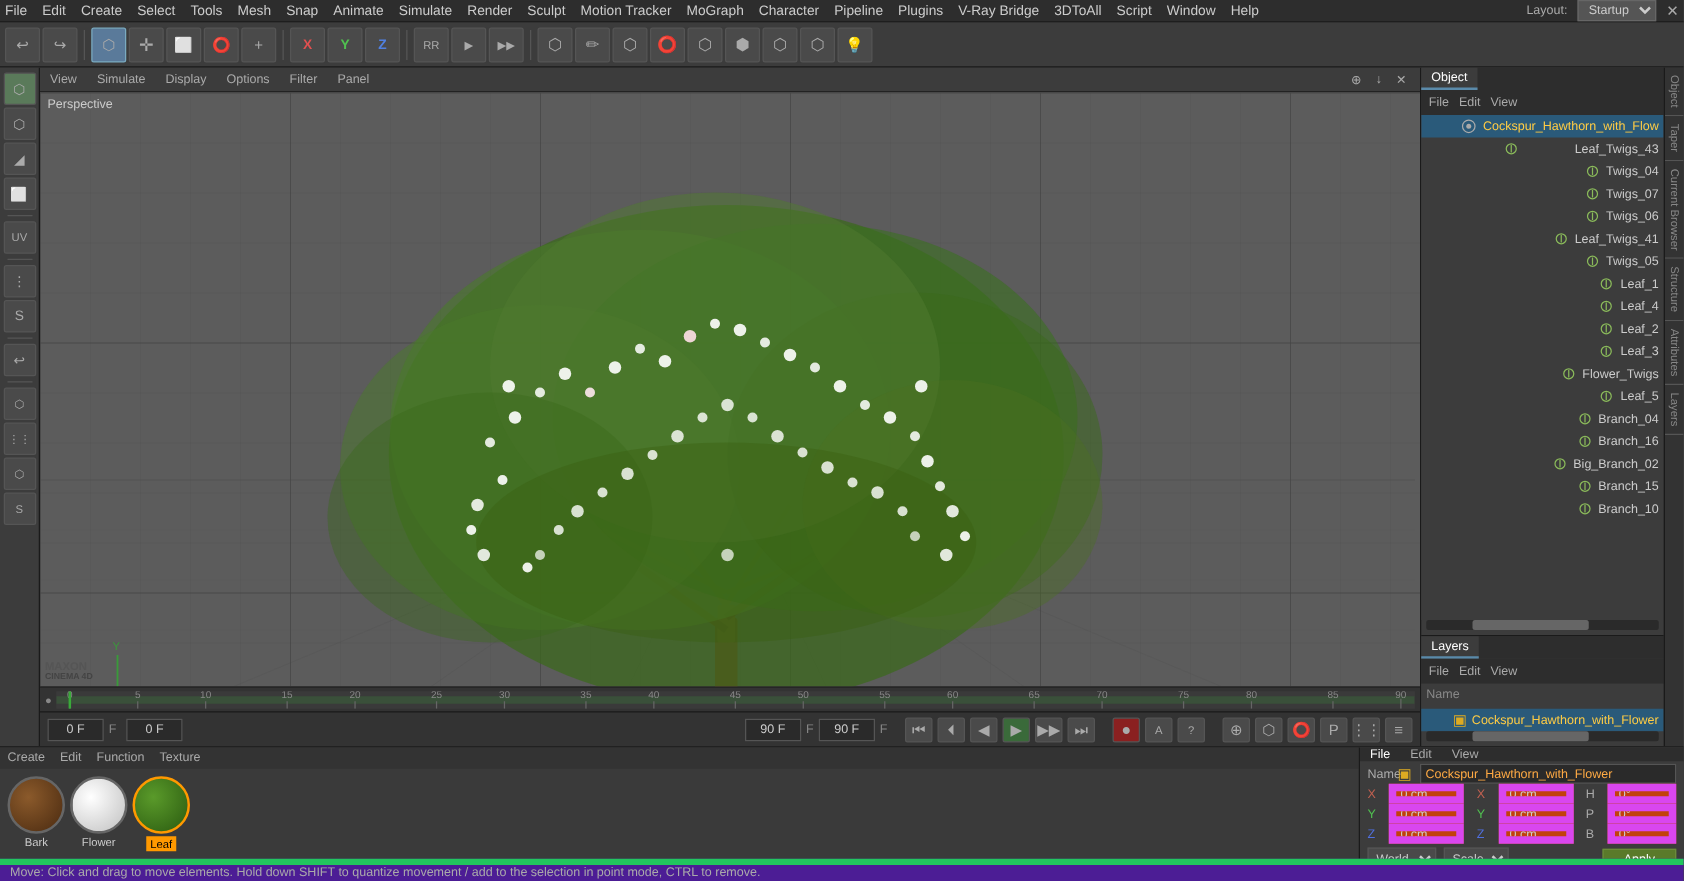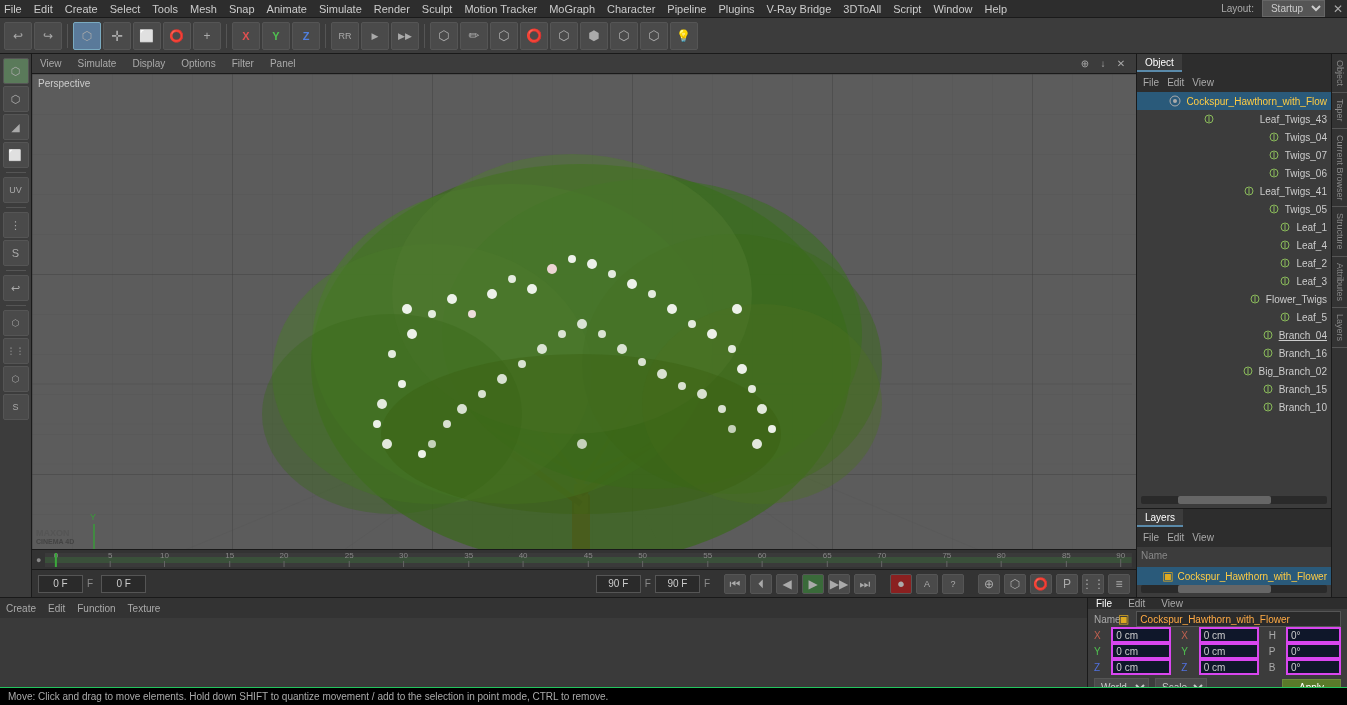--- a/index.html
+++ b/index.html
@@ -68,29 +68,29 @@
     .mat-swatch.selected { border-color: #ff9900; }
     .mat-label { font-size: 9px; color: #ccc; }
 
     
     .attr-panel { width: 260px; background: #3c3c3c; border-left: 1px solid #1a1a1a; display: flex; flex-direction: column; }
     .attr-tabs { height: 18px; background: #2d2d2d; display: flex; }
     .attr-tab { font-size: 10px; color: #aaa; padding: 0 8px; cursor: pointer; display: flex; align-items: center; }
     .attr-tab.active { color: #fff; }
     .attr-row { display: flex; align-items: center; height: 20px; padding: 0 6px; gap: 4px; }
     .attr-label { width: 20px; font-size: 10px; color: #aaa; }
-    .coord-field { width: 55px; height: 16px; background: #0f172a; border: 2px solid #d946ef; color: #ccc; font-size: 10px; padding: 0 3px; }
+    .coord-field { width: 55px; height: 16px; background: #c2410c; border: 6px solid #d946ef; color: #ccc; font-size: 10px; padding: 0 3px; }
     .attr-name-field { flex: 1; color: #ffaa44; background: #2a2a2a; border: 1px solid #555; height: 16px; font-size: 10px; padding: 0 3px; }
     .folder-icon { color: #ddaa22; font-size: 12px; }
     .world-select { background: #4a4a4a; border: 1px solid #555; color: #ccc; font-size: 10px; height: 18px; padding: 0 2px; }
     .apply-btn { background: #5a7a2a; border: 1px solid #6a8a3a; color: #fff; font-size: 10px; padding: 2px 16px; cursor: pointer; }
     .bottom-row { display: flex; align-items: center; padding: 3px 6px; gap: 6px; }
 
     
-    .status-bar { height: 18px; background: #000000; border-top: 1px solid #22c55e; display: flex; align-items: center; padding: 0 8px; flex-shrink: 0; }
+    .status-bar { height: 18px; background: #4c1d95; border-top: 5px solid #22c55e; display: flex; align-items: center; padding: 0 8px; flex-shrink: 0; }
     .status-text { font-size: 10px; color: #aaa; }
 
     
     .timeline-area { height: 20px; background: #333; display: flex; align-items: center; padding: 0 4px; flex-shrink: 0; border-top: 1px solid #1a1a1a; }
     .tl-frame { font-size: 9px; color: #888; white-space: nowrap; }
 
     
     .h-scroll { height: 8px; background: #2a2a2a; margin: 0 4px 4px; border-radius: 2px; position: relative; }
     .h-scroll-thumb { position: absolute; left: 20%; width: 50%; height: 100%; background: #666; border-radius: 2px; }
 
@@ -540,21 +540,21 @@
         </div>
         <div class="object-item" style="padding-left:16px;">
           <div class="obj-icon">
               <svg width="10" height="10" xmlns="http://www.w3.org/2000/svg">
                 <circle cx="5" cy="5" r="4" fill="none" stroke="#8aba5a" stroke-width="1"></circle>
                 <line x1="5" y1="2" x2="5" y2="8" stroke="#8aba5a" stroke-width="1"></line>
               </svg>
             </div>
           <span>Leaf_5</span>
         </div>
-        <div class="object-item" style="text-decoration:underline;">
+        <div class="object-item" style="">
           <div class="obj-icon">
               <svg width="10" height="10" xmlns="http://www.w3.org/2000/svg">
                 <circle cx="5" cy="5" r="4" fill="none" stroke="#8aba5a" stroke-width="1"></circle>
                 <line x1="5" y1="2" x2="5" y2="8" stroke="#8aba5a" stroke-width="1"></line>
               </svg>
             </div>
           <span>Branch_04</span>
         </div>
         <div class="object-item" style="padding-left:16px;">
           <div class="obj-icon">
@@ -631,20 +631,34 @@
 </div>
 
 <div class="bottom-area">
 
   <div class="material-panel">
     <div class="mat-toolbar">
       <span>Create</span>
       <span>Edit</span>
       <span>Function</span>
       <span>Texture</span>
+    </div>
+    <div class="mat-list">
+      <div class="mat-item">
+        <div class="mat-swatch" style="background: radial-gradient(circle at 35% 35%, #8b5a2b, #4a2a10); width:46px; height:46px;"></div>
+        <span class="mat-label">Bark</span>
+      </div>
+      <div class="mat-item">
+        <div class="mat-swatch" style="background: radial-gradient(circle at 35% 35%, #ffffff, #c0c0c0); width:46px; height:46px;"></div>
+        <span class="mat-label">Flower</span>
+      </div>
+      <div class="mat-item">
+        <div class="mat-swatch selected" style="background: radial-gradient(circle at 35% 35%, #5a9a2a, #2a5a10); width:46px; height:46px;"></div>
+        <span class="mat-label" style="background:#ff9900; color:#000; padding:1px 3px;">Leaf</span>
+      </div>
     </div>
   </div>
 
   <div class="attr-panel">
     <div class="attr-tabs">
       <div class="attr-tab active">File</div>
       <div class="attr-tab">Edit</div>
       <div class="attr-tab">View</div>
     </div>
     <div style="height:2px; background:#333;"></div>

